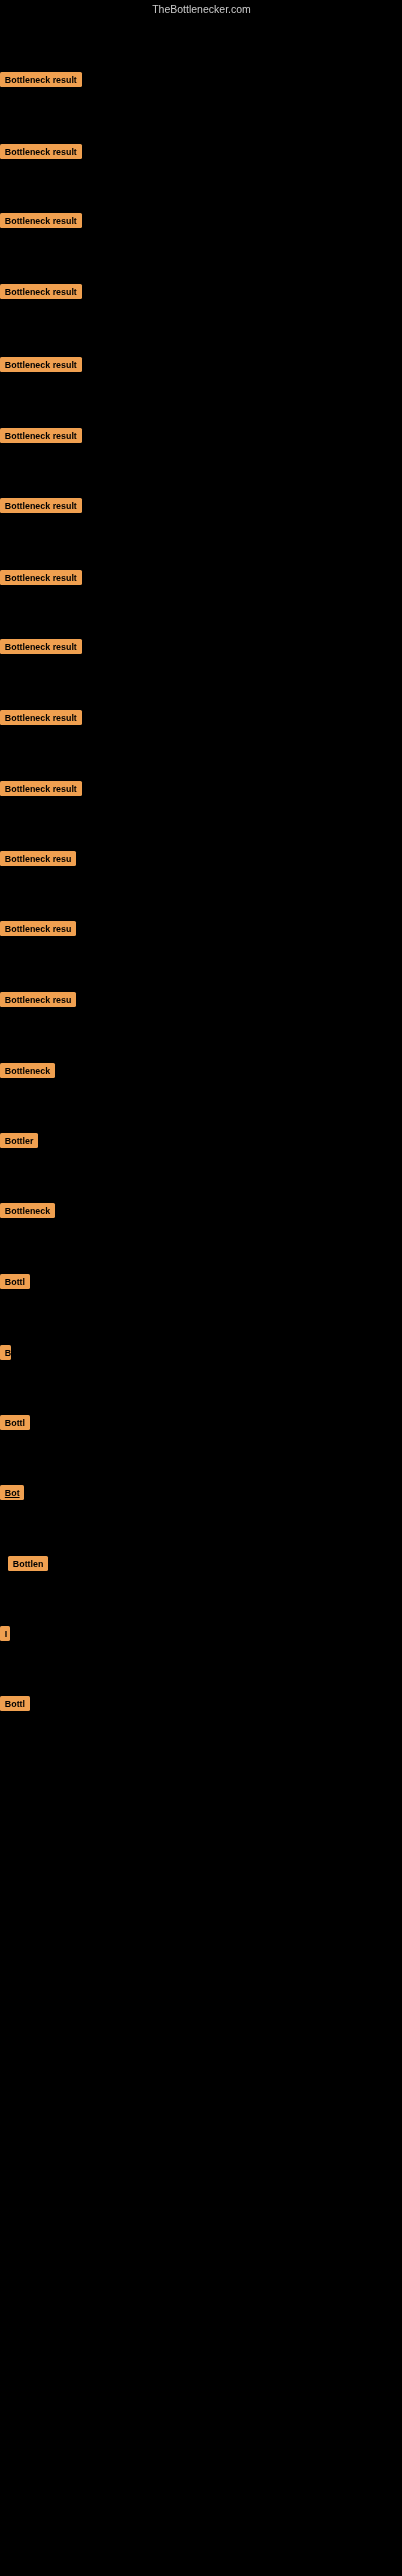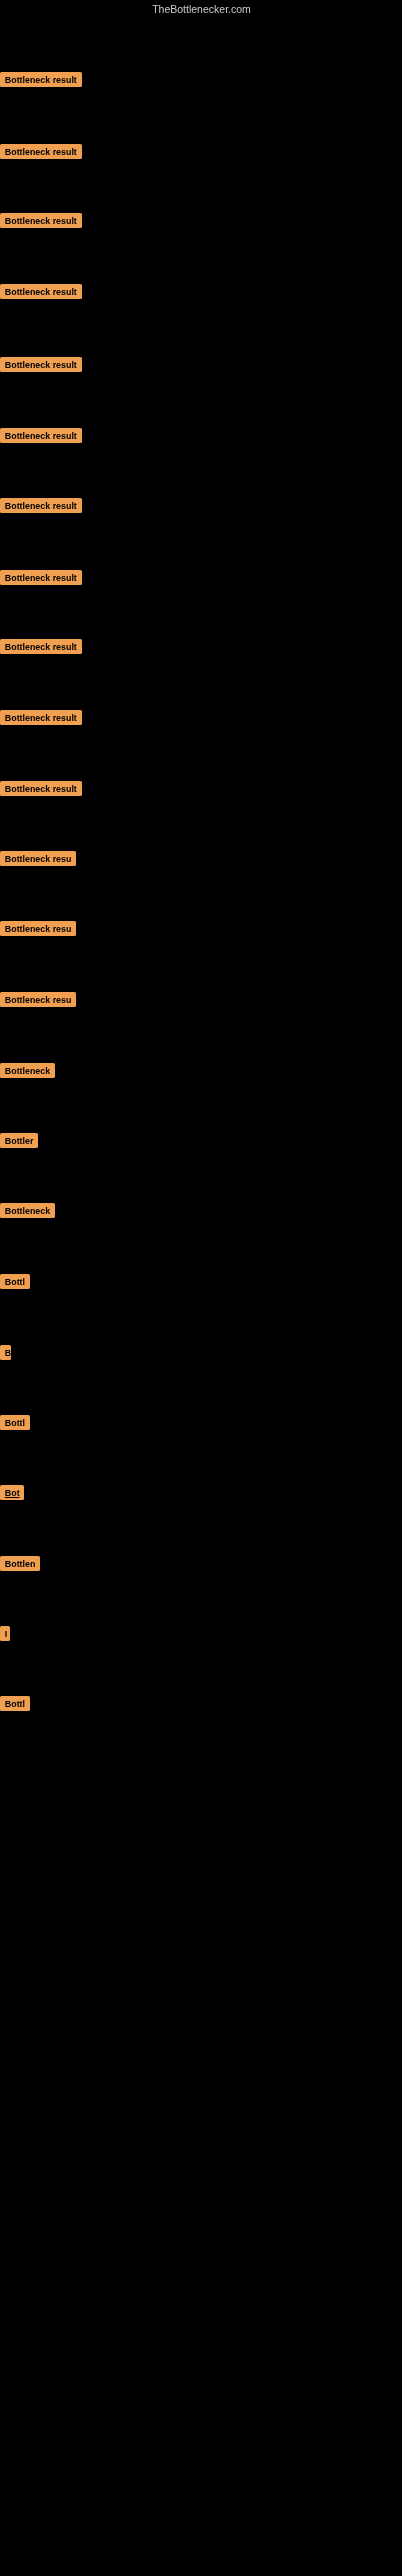--- a/index.html
+++ b/index.html
@@ -62,17 +62,17 @@
     <div class="badge-container" style="top: 825px; left: 0px;"><span class="bottleneck-badge" style="max-width: 105px;">Bottleneck resu</span></div>
     <div class="badge-container" style="top: 895px; left: 0px;"><span class="bottleneck-badge" style="max-width: 103px;">Bottleneck resu</span></div>
     <div class="badge-container" style="top: 966px; left: 0px;"><span class="bottleneck-badge" style="max-width: 101px;">Bottleneck resu</span></div>
     <div class="badge-container" style="top: 1037px; left: 0px;"><span class="bottleneck-badge" style="max-width: 72px;">Bottleneck</span></div>
     <div class="badge-container" style="top: 1107px; left: 0px;"><span class="bottleneck-badge" style="max-width: 47px;">Bottler</span></div>
     <div class="badge-container" style="top: 1177px; left: 0px;"><span class="bottleneck-badge" style="max-width: 69px;">Bottleneck</span></div>
     <div class="badge-container" style="top: 1248px; left: 0px;"><span class="bottleneck-badge" style="max-width: 39px;">Bottl</span></div>
     <div class="badge-container" style="top: 1319px; left: 0px;"><span class="bottleneck-badge" style="max-width: 11.3px;">B</span></div>
     <div class="badge-container" style="top: 1389px; left: 0px;"><span class="bottleneck-badge" style="max-width: 40px;">Bottl</span></div>
     <div class="badge-container" style="top: 1459px; left: 0px;"><span class="bottleneck-badge" style="max-width: 24px; text-decoration: underline;">Bot</span></div>
-    <div class="badge-container" style="top: 1530px; left: 0px;"><span class="bottleneck-badge" style="max-width: 50px;">Bottlen</span></div>
+    <div class="badge-container" style="top: 1530px; left: 8px;"><span class="bottleneck-badge" style="max-width: 50px;">Bottlen</span></div>
     <div class="badge-container" style="top: 1600px; left: 0px;"><span class="bottleneck-badge" style="max-width: 6.4px;">I</span></div>
     <div class="badge-container" style="top: 1670px; left: 0px;"><span class="bottleneck-badge" style="max-width: 37px;">Bottl</span></div>
   </div>
 
 
 </body></html>

